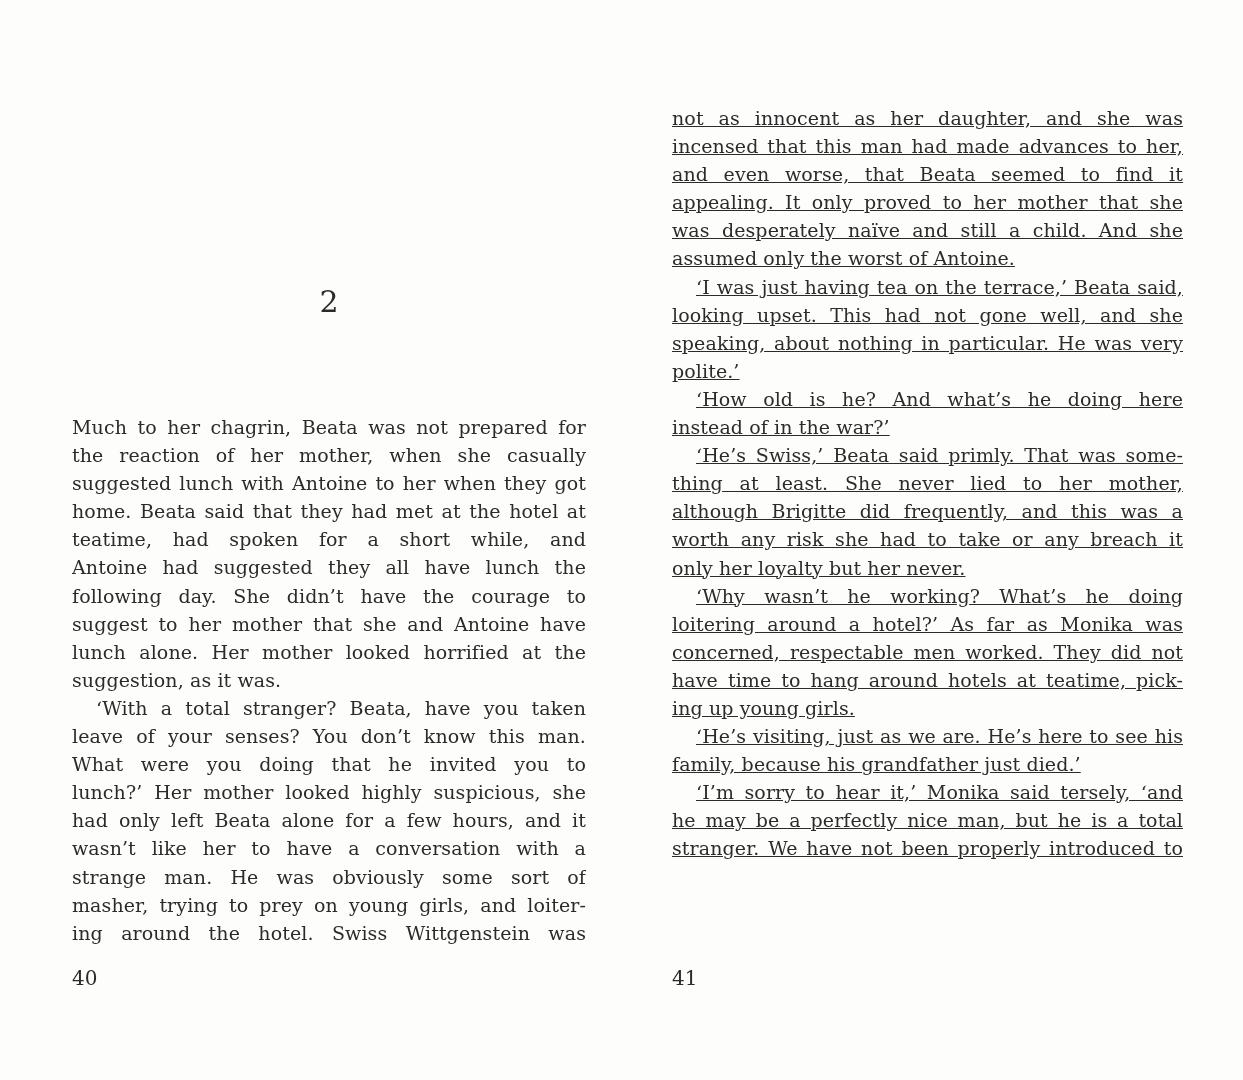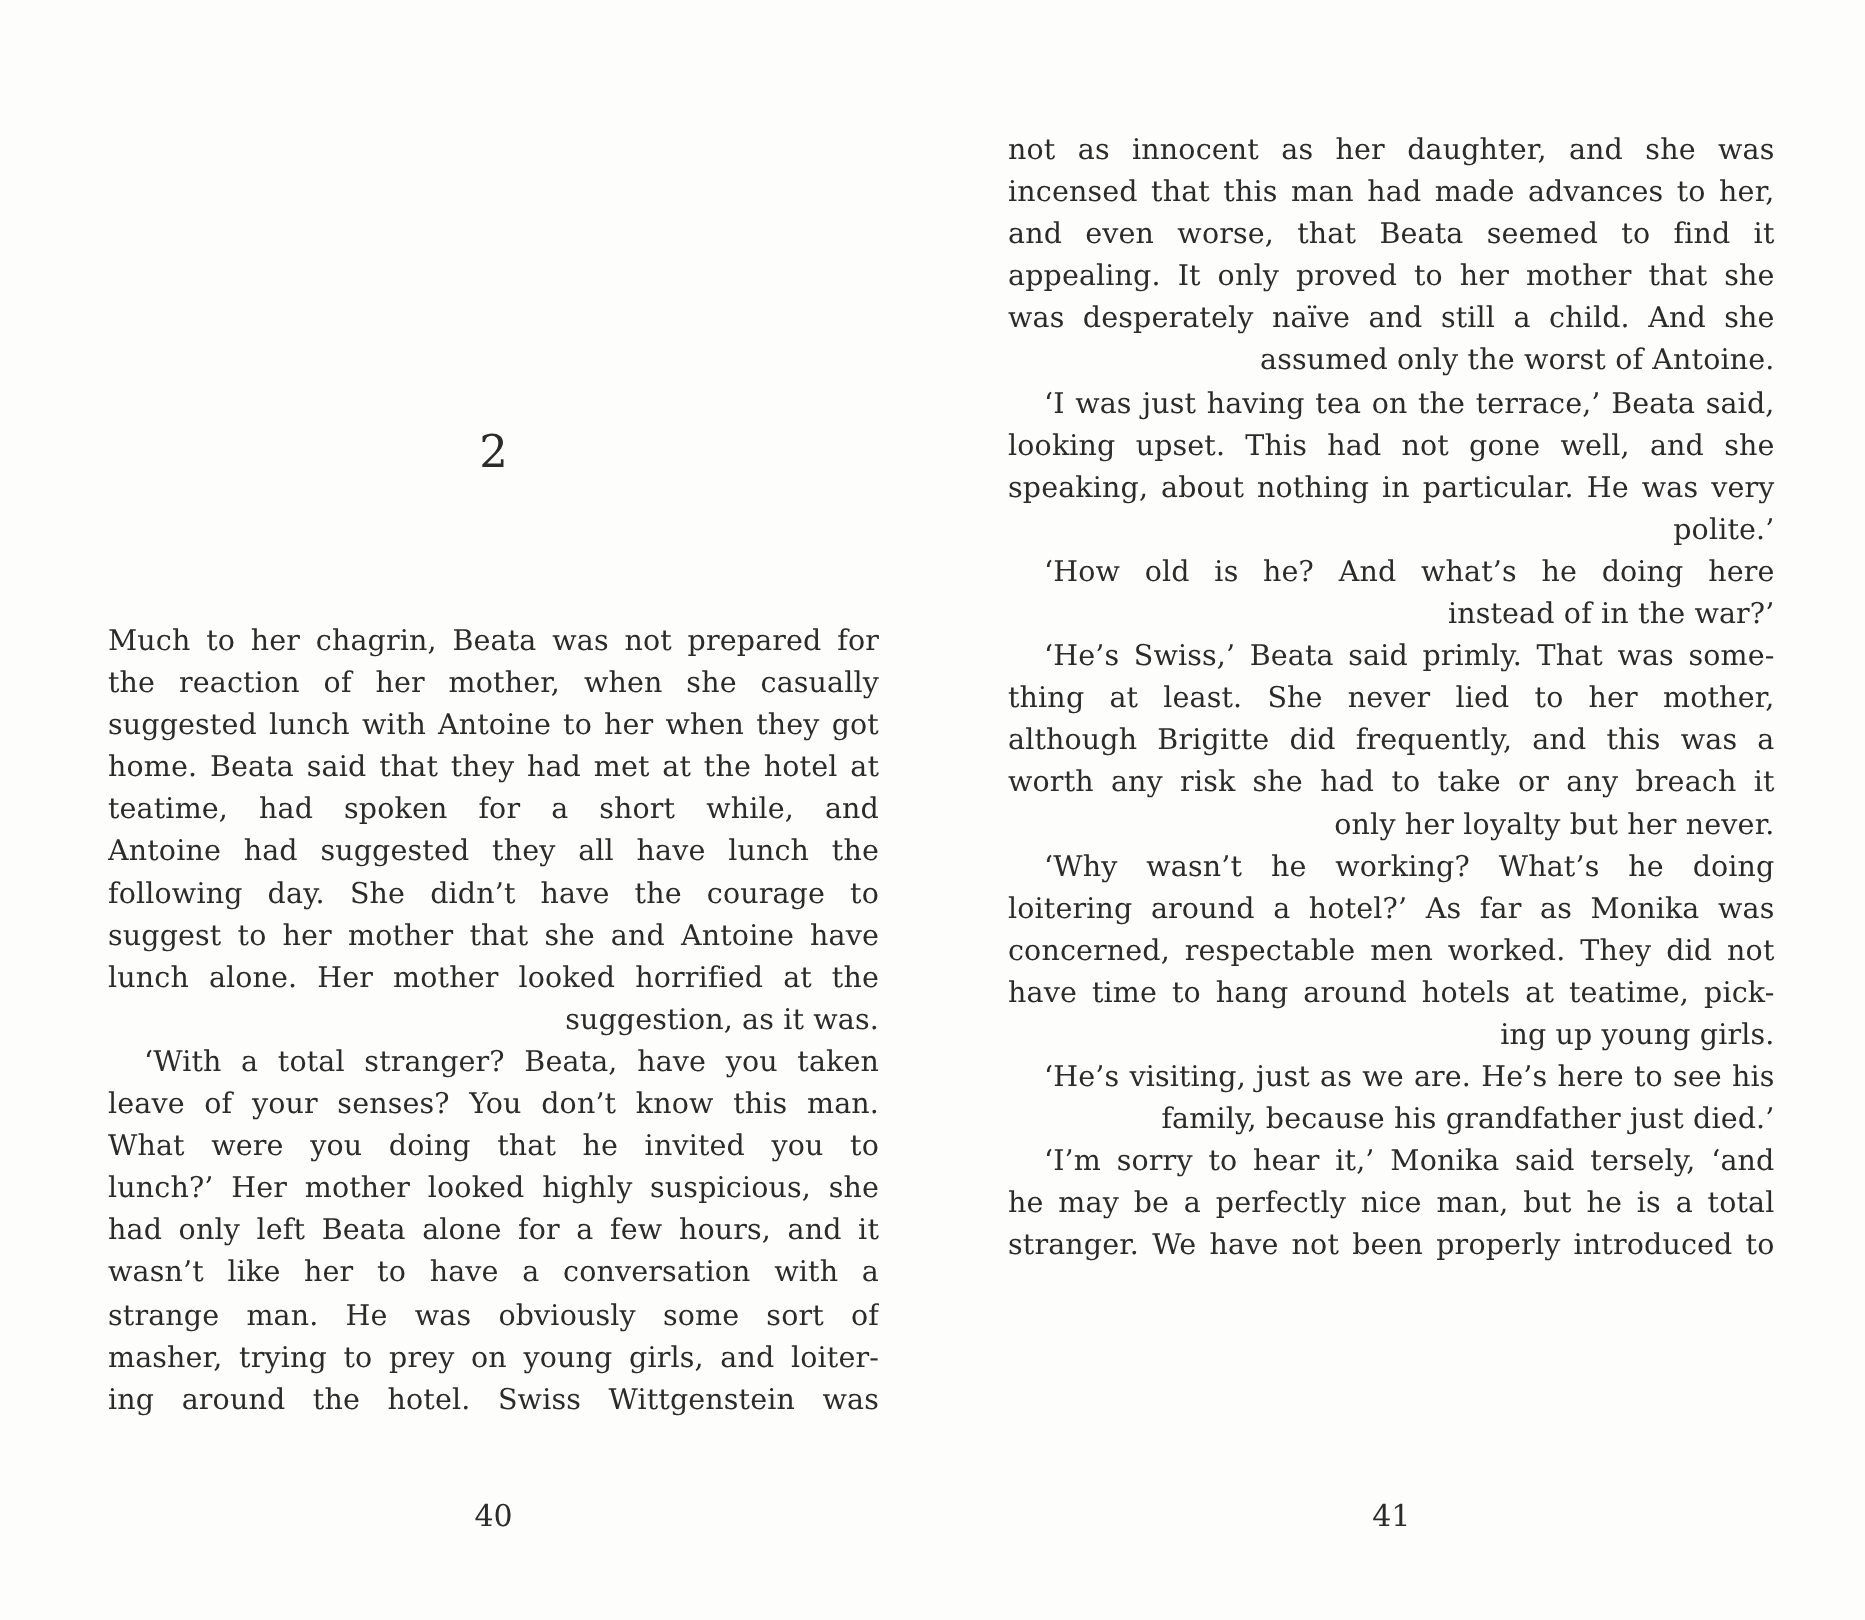--- a/index.html
+++ b/index.html
@@ -20,43 +20,41 @@
     position: absolute;
     top: 283px;
     width: 100%;
     text-align: center;
     font-size: 30px;
     line-height: 38px;
   }
 
   .body-text { position: absolute; width: 100%; }
   .page-col.left  .body-text { top: 413px; }
-  .page-col.right .body-text { top: 86px; }
+  .page-col.right .body-text { top: 104px; text-decoration: underline; }
 
   .line {
     font-size: 19px;
     line-height: 28.1px;
     height: 28.1px;
     text-align: justify;
     letter-spacing: 0.1px;
     white-space: normal;
     overflow: hidden;
   }
   
   .line.just::after { content: ""; display: inline-block; width: 100%; height: 0; }
-  .line.endline { text-align: right; }
+  .line.endline { text-align: left; }
   .line.indented { text-indent: 24px; }
 
   .page-number {
     position: absolute;
     top: 966px;
     width: 100%;
-    text-align: center;
     font-size: 20px;
-    margin-top: 32px;
   }
 </style>
 </head>
 <body>
 
 <div class="spread">
 
   <div class="page-col left">
     <div class="chapter-number">2</div>
     <div class="body-text">

